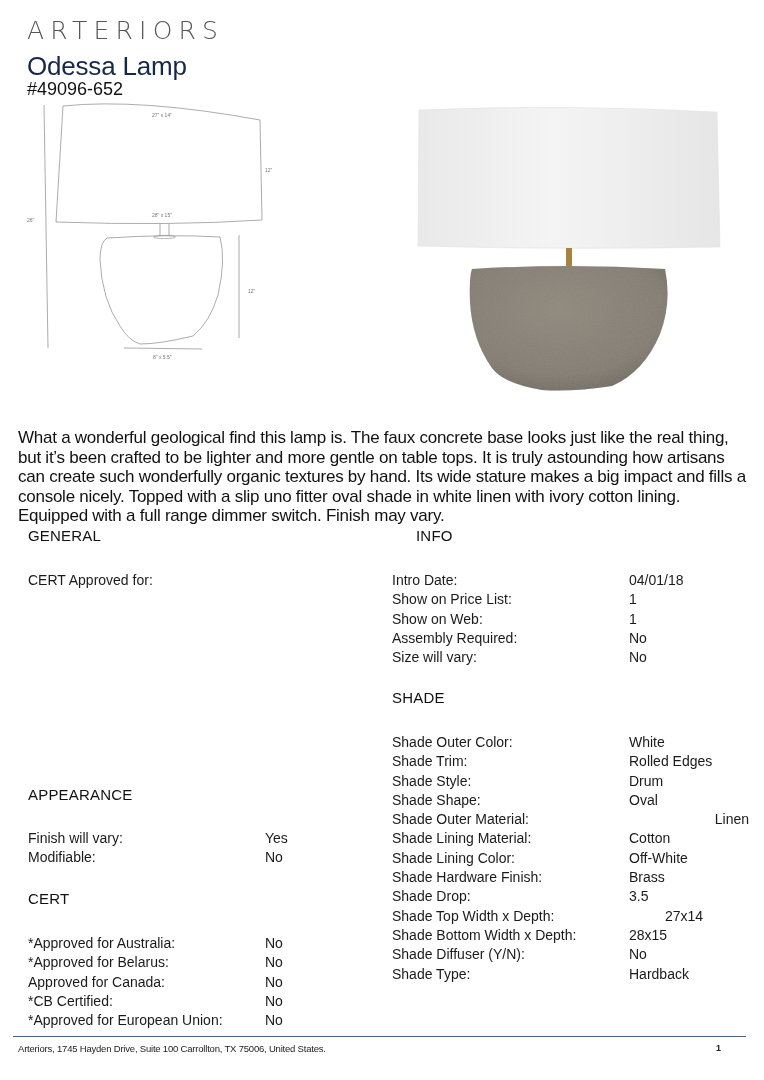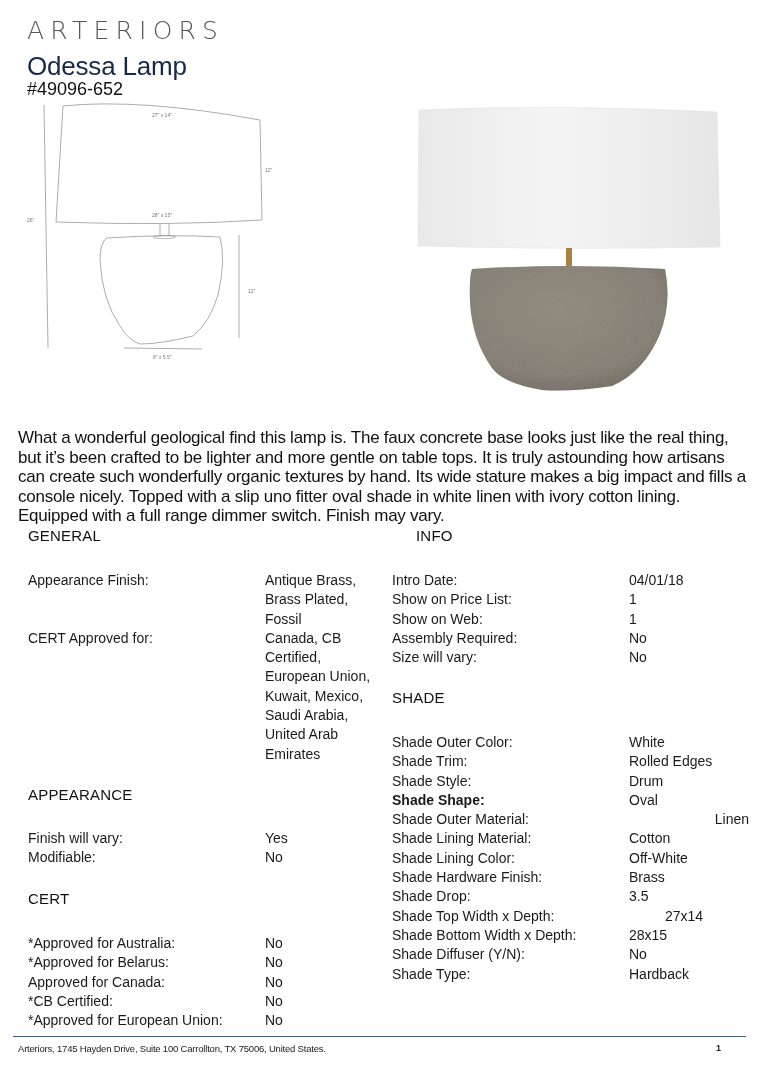--- a/index.html
+++ b/index.html
@@ -114,34 +114,21 @@
     <path d="M80 197 Q 175 191 273 197 Q 280 230 268 262 Q 252 300 220 314 Q 180 320 150 318 Q 112 312 100 296 Q 80 268 78 230 Q 77 205 80 197 Z" fill="url(#baseGrad)"></path>
     <path d="M80 197 Q 175 191 273 197 Q 280 230 268 262 Q 252 300 220 314 Q 180 320 150 318 Q 112 312 100 296 Q 80 268 78 230 Q 77 205 80 197 Z" fill="#7a7469" filter="url(#noise)" opacity="0.7"></path>
   </svg>
 </div>
 
 <div class="description">What a wonderful geological find this lamp is. The faux concrete base looks just like the real thing, but it’s been crafted to be lighter and more gentle on table tops. It is truly astounding how artisans can create such wonderfully organic textures by hand. Its wide stature makes a big impact and fills a console nicely. Topped with a slip uno fitter oval shade in white linen with ivory cotton lining. Equipped with a full range dimmer switch. Finish may vary.</div>
 
 <div class="section-heading" style="left:28px; top:527px;">GENERAL</div>
 <div class="spec-table" id="tbl-general" style="left:28px; top:571px;">
     <div class="spec-row">
-      <div class="spec-label" style="width: 237px;">Appearance Finish:</div>
-      <div class="spec-value" style="width: 120px; white-space: pre-line;">Antique Brass,
-Brass Plated,
-Fossil</div>
-    </div>
-    <div class="spec-row">
       <div class="spec-label" style="width: 237px;">CERT Approved for:</div>
-      <div class="spec-value" style="width: 120px; white-space: pre-line;">Canada, CB
-Certified,
-European Union,
-Kuwait, Mexico,
-Saudi Arabia,
-United Arab
-Emirates</div>
     </div>
   </div>
 
 <div class="section-heading" style="left:28px; top:786px;">APPEARANCE</div>
 <div class="spec-table" id="tbl-appearance" style="left:28px; top:829px;">
     <div class="spec-row">
       <div class="spec-label" style="width: 237px;">Finish will vary:</div>
       <div class="spec-value" style="width: 120px; white-space: pre-line;">Yes</div>
     </div>
     <div class="spec-row">
@@ -206,21 +193,21 @@
     </div>
     <div class="spec-row">
       <div class="spec-label" style="width: 237px;">Shade Trim:</div>
       <div class="spec-value" style="width: 120px; white-space: pre-line;">Rolled Edges</div>
     </div>
     <div class="spec-row">
       <div class="spec-label" style="width: 237px;">Shade Style:</div>
       <div class="spec-value" style="width: 120px; white-space: pre-line;">Drum</div>
     </div>
     <div class="spec-row">
-      <div class="spec-label" style="width: 237px; font-weight: bold;">Shade Shape:</div>
+      <div class="spec-label" style="width: 237px;">Shade Shape:</div>
       <div class="spec-value" style="width: 120px; white-space: pre-line;">Oval</div>
     </div>
     <div class="spec-row">
       <div class="spec-label" style="width: 237px;">Shade Outer Material:</div>
       <div class="spec-value" style="width: 120px; white-space: pre-line; text-align: right;">Linen</div>
     </div>
     <div class="spec-row">
       <div class="spec-label" style="width: 237px;">Shade Lining Material:</div>
       <div class="spec-value" style="width: 120px; white-space: pre-line;">Cotton</div>
     </div>

